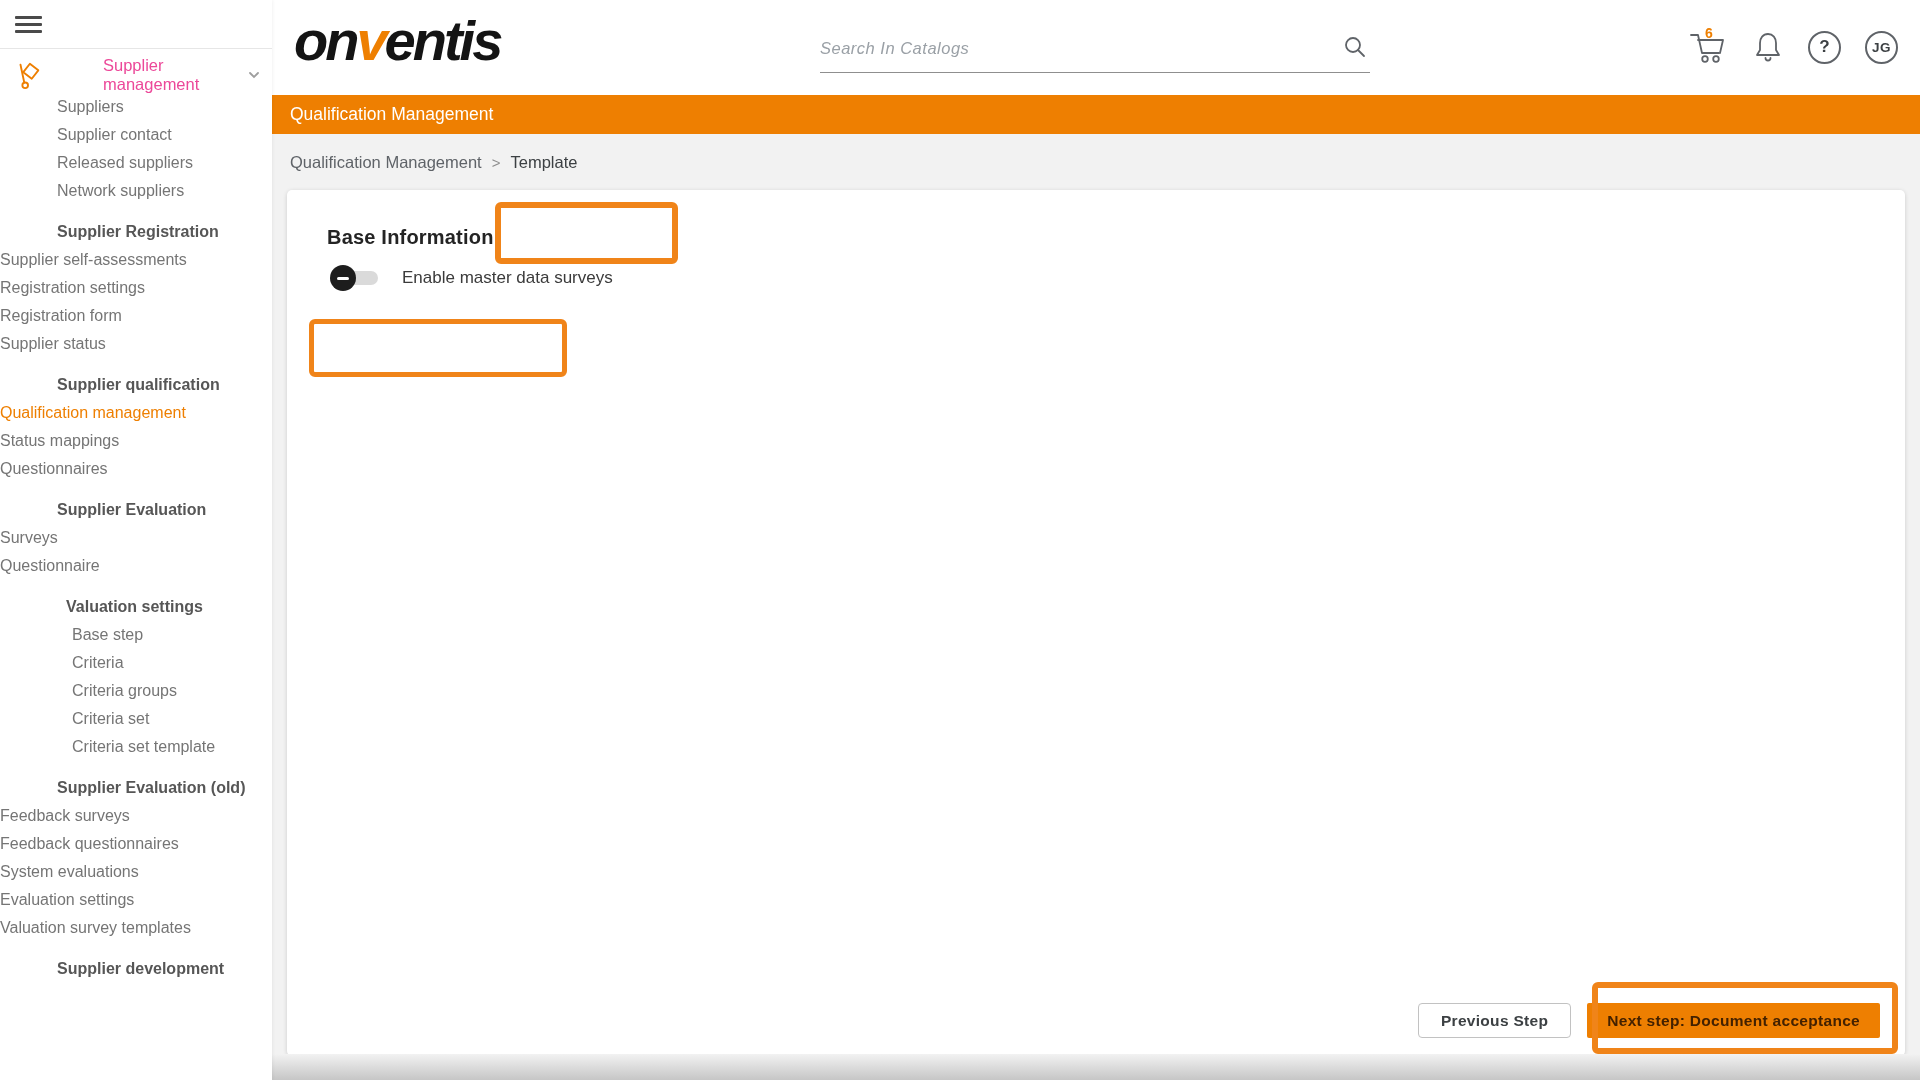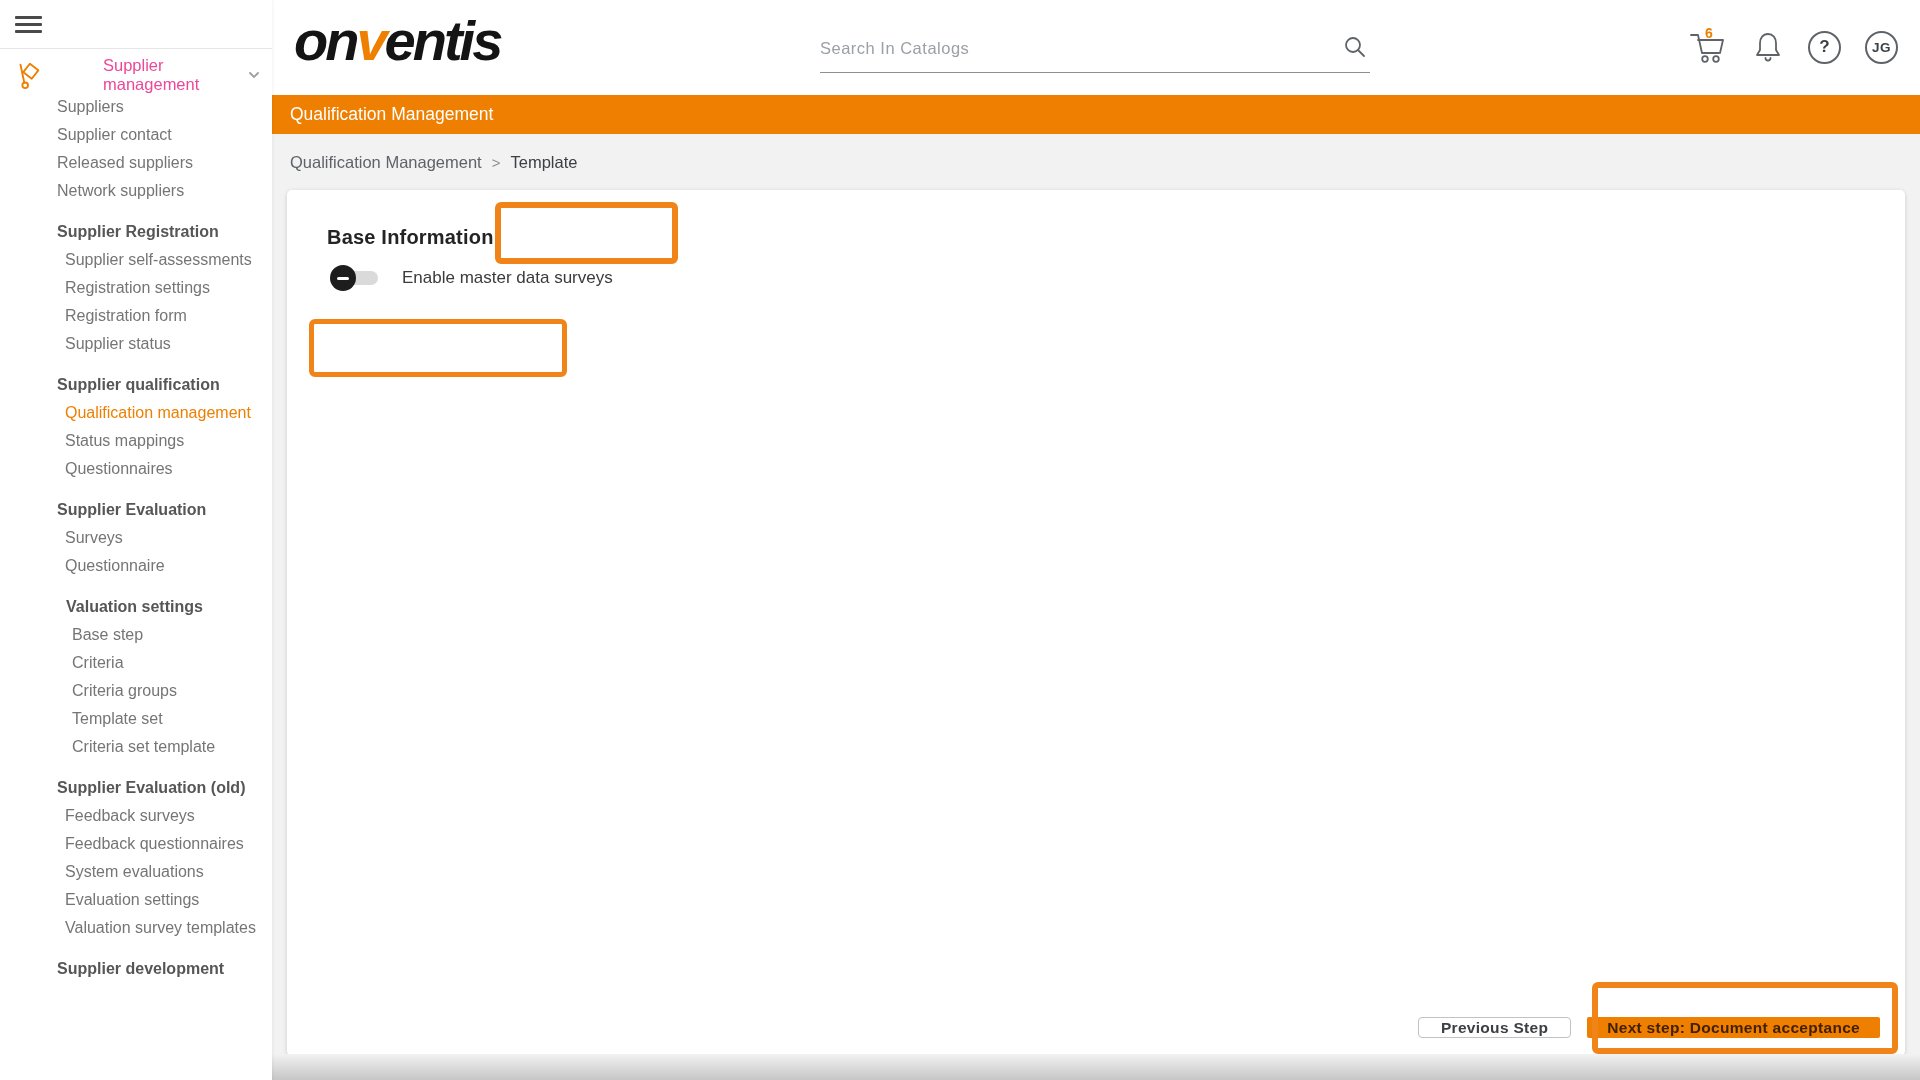--- a/index.html
+++ b/index.html
@@ -12,35 +12,35 @@
              z-index:3; box-shadow:1px 0 3px rgba(0,0,0,0.05); }
   .burger-row { height:49px; border-bottom:1px solid #e6e6e6; display:flex; align-items:center; padding-left:15px; }
   .burger { width:27px; cursor:pointer; }
   .burger span { display:block; height:3px; background:#4a4a4a; margin:4px 0; border-radius:1px; }
   .nav { padding-top:8px; font-size:16px; color:#757575; }
   .nav-root { display:flex; align-items:center; height:36px; padding:0 14px 0 13px; color:#ec4899;
               font-weight:400; font-size:16.5px; cursor:pointer;gap:48px; }
   .nav-icon { width:32px; height:32px; margin-right:12px; display:flex; align-items:center; justify-content:center; }
   .nav-root-label { flex:1; }
   .nav-chevron { width:16px; height:16px; display:flex; align-items:center; }
-  .nav-item { height:28px; line-height:28px; padding-left:65px; cursor:pointer; white-space:nowrap; }
+  .nav-item { height:28px; line-height:28px; cursor:pointer; white-space:nowrap; }
   .nav-item.lvl0 { padding-left:57px; }
   .nav-item.sub { padding-left:72px; }
   .nav-item.active { color:#ee7f01; }
   .nav-header { height:28px; line-height:28px; padding-left:57px; margin-top:13px; font-weight:700; color:#565656; white-space:nowrap; }
   .nav-header.sub { padding-left:66px; }
 
   
   .topbar { position:absolute; left:272px; right:0; top:0; height:95px; background:#fff; z-index:2; }
   .logo { position:absolute; left:22px; top:8px; font-size:56px; font-weight:800; font-style:italic;
           letter-spacing:-3px; color:#141414; cursor:pointer; }
   .logo .v { color:#ee7f01; }
   .search-wrap { position:absolute; left:548px; top:24px; width:550px; height:49px; border-bottom:1px solid #8f8f8f; }
   .search-wrap input { width:490px; height:100%; border:none; outline:none; font-size:16.5px; letter-spacing:.5px;
-          color:#444; background:transparent; font-family:"Liberation Sans", sans-serif; }
+          color:#444; background:transparent; font-family:"Liberation Sans", sans-serif;font-style:italic; }
   .search-wrap input::placeholder { color:#9aa0a6; }
   .search-icon { position:absolute; right:2px; top:10px; cursor:pointer; }
   .top-icons { position:absolute; right:22px; top:22px; display:flex; align-items:center; gap:24px; height:50px; }
   .icon-btn { position:relative; cursor:pointer; display:flex; align-items:center; justify-content:center; }
   .cart-badge { position:absolute; top:-3px; left:17px; color:#ee7f01; font-size:14px; font-weight:700; }
   .round-icon { width:33px; height:33px; border:2px solid #5f6368; border-radius:50%;
                 display:flex; align-items:center; justify-content:center;
                 color:#3c4043; font-size:17px; font-weight:700; }
   .avatar { font-size:13.5px; letter-spacing:.5px; }
 
@@ -67,21 +67,21 @@
   .section-title { margin:36px 0 0 40px; font-size:20px; font-weight:700; color:#242424; letter-spacing:.2px; }
   .toggle-row { margin:12px 0 0 43px; display:flex; align-items:center; gap:20px; height:34px; }
   .switch { position:relative; width:52px; height:26px; cursor:pointer; }
   .switch-track { position:absolute; left:10px; top:6px; width:38px; height:14px; border-radius:7px; background:#dadada; }
   .switch-knob { position:absolute; left:0; top:0; width:26px; height:26px; border-radius:50%; background:#1d1d1d;
                  display:flex; align-items:center; justify-content:center; }
   .switch-dash { width:12px; height:3px; background:#fff; border-radius:1.5px; }
   .toggle-label { font-size:17px; color:#3b3b3b; }
 
   .card-footer { position:absolute; right:25px; bottom:18px; display:flex; gap:16px; align-items:center; }
-  .btn { height:21px; border-radius:4px; font-size:15.5px; font-weight:600; letter-spacing:.3px;
+  .btn { height:35px; border-radius:4px; font-size:15.5px; font-weight:600; letter-spacing:.3px;
          display:flex; align-items:center; cursor:pointer; font-family:"Liberation Sans", sans-serif;text-align:right; }
   .btn-secondary { padding:0 22px; background:#fff; border:1px solid #c2c2c2; color:#3c4043; }
   .btn-primary { padding:0 20px; background:#ee7f01; border:none; border-radius:2px; color:#432100; font-weight:700; }
 
   
   .annotation { position:absolute; border:6px solid #f08419; border-radius:6px; z-index:10; pointer-events:none; }
   .ann-tab    { left:495px; top:202px; width:183px; height:62px; }
   .ann-toggle { left:309px; top:319px; width:258px; height:58px; border-width:5px; }
   .ann-next   { left:1592px; top:982px; width:306px; height:72px; }
 
@@ -133,21 +133,21 @@
       <div class="nav-item">Questionnaires</div>
 
       <div class="nav-header">Supplier Evaluation</div>
       <div class="nav-item">Surveys</div>
       <div class="nav-item">Questionnaire</div>
 
       <div class="nav-header sub">Valuation settings</div>
       <div class="nav-item sub">Base step</div>
       <div class="nav-item sub">Criteria</div>
       <div class="nav-item sub">Criteria groups</div>
-      <div class="nav-item sub">Template set</div>
+      <div class="nav-item sub">Criteria set</div>
       <div class="nav-item sub">Criteria set template</div>
 
       <div class="nav-header">Supplier Evaluation (old)</div>
       <div class="nav-item">Feedback surveys</div>
       <div class="nav-item">Feedback questionnaires</div>
       <div class="nav-item">System evaluations</div>
       <div class="nav-item">Evaluation settings</div>
       <div class="nav-item">Valuation survey templates</div>
 
       <div class="nav-header">Supplier development</div>

